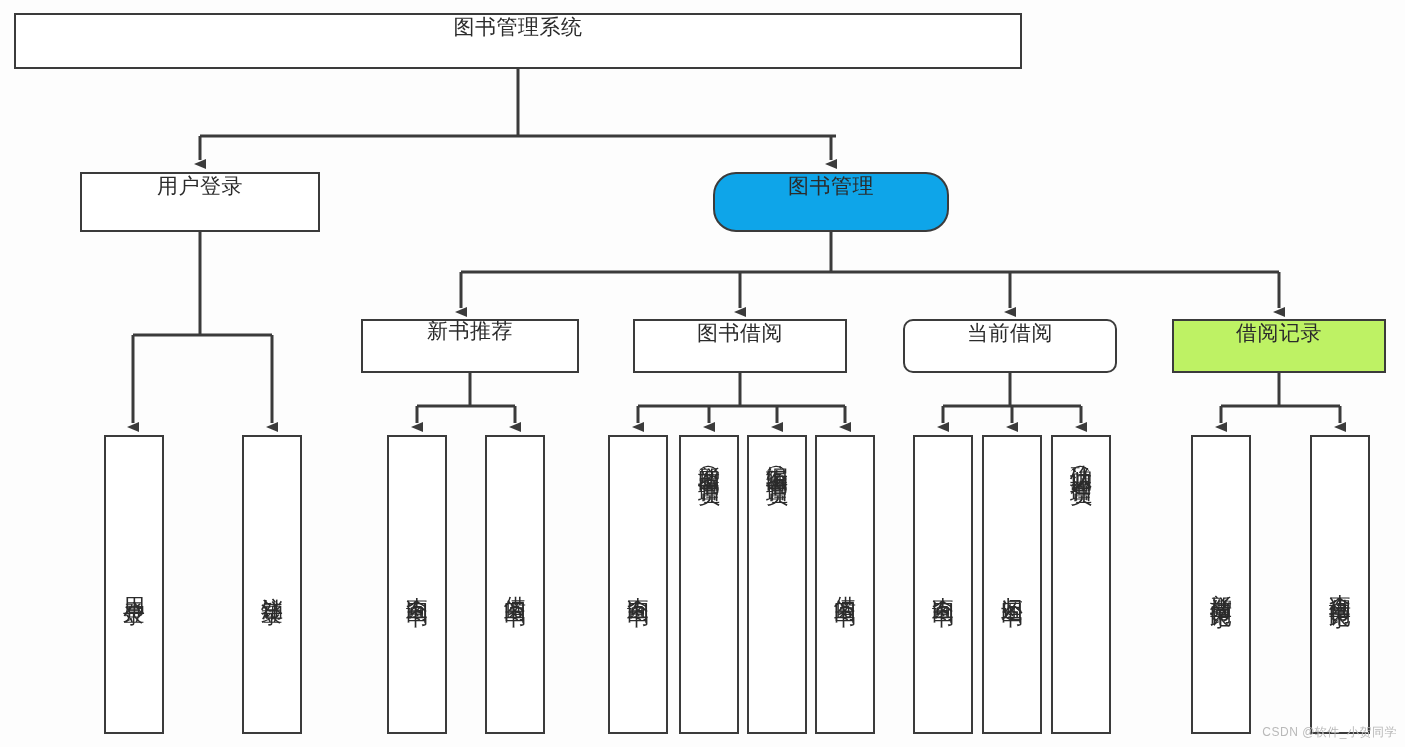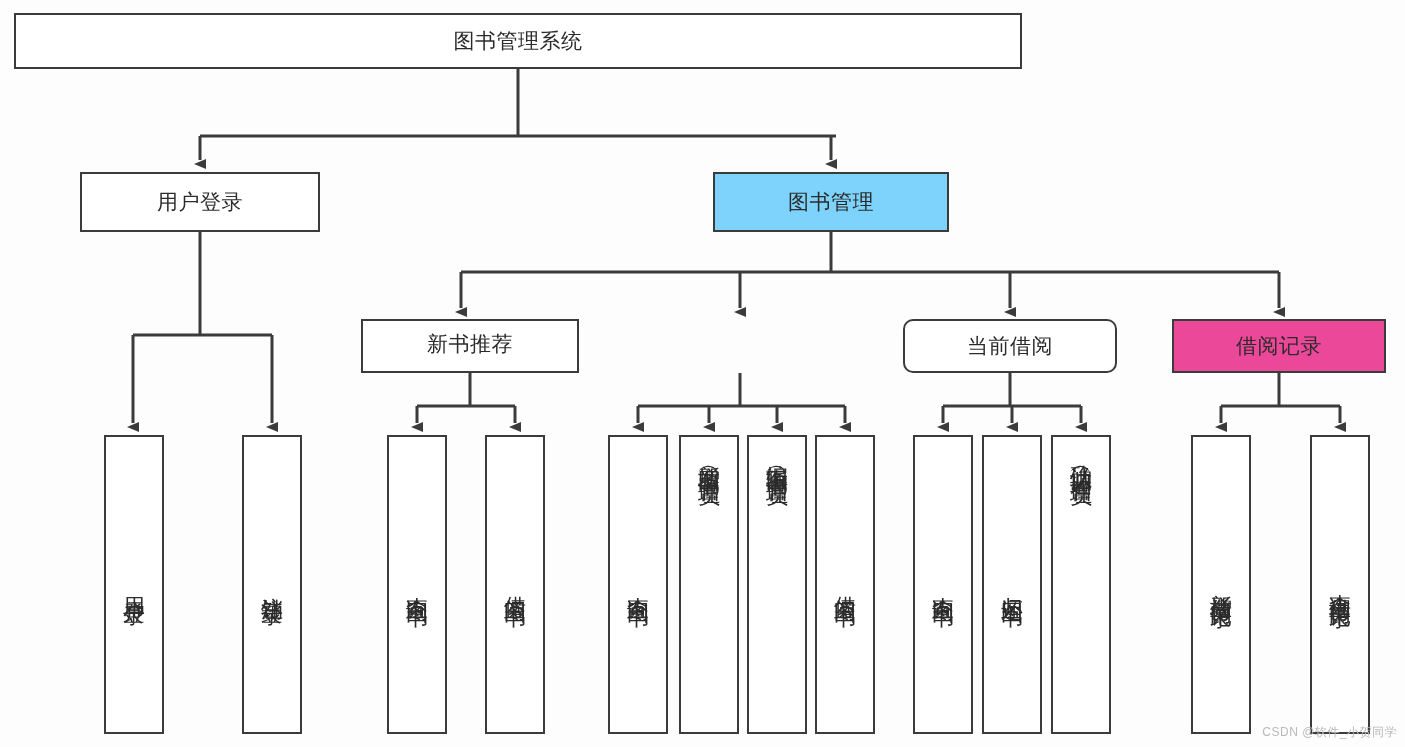--- a/index.html
+++ b/index.html
@@ -24,21 +24,20 @@
     width: 1405px;
     height: 747px;
     pointer-events: none;
   }
   .node {
     position: absolute;
     box-sizing: border-box;
     background: #ffffff;
     border: 2px solid #3b3b3b;
     display: flex;
-    align-items: center;
     justify-content: center;
     color: #2b2b2b;
   }
   .node .label {
     font-size: 21px;
     line-height: 1.18;
     letter-spacing: 0.5px;
     white-space: nowrap;
   }
   .node.vertical {
@@ -123,31 +122,34 @@
     </g>
   </svg>
 
   <div class="node" id="node-root" style="left: 14px; top: 13px; width: 1008px; height: 56px; border-color: rgb(59, 59, 59); background: rgb(255, 255, 255); color: rgb(43, 43, 43);">
     <span class="label">图书管理系统</span>
   </div>
 
   <div class="node" id="node-l1-0" style="left: 80px; top: 172px; width: 240px; height: 60px; border-color: rgb(59, 59, 59); background: rgb(255, 255, 255); color: rgb(43, 43, 43);">
     <span class="label">用户登录</span>
   </div>
-  <div class="node" id="node-l1-1" style="left: 713px; top: 172px; width: 236px; height: 60px; border-color: rgb(59, 59, 59); background: #7dd3fc; color: rgb(43, 43, 43);">
+  <div class="node" id="node-l1-1" style="left: 713px; top: 172px; width: 236px; height: 60px; border-color: rgb(59, 59, 59); background: #0ea5e9; color: rgb(43, 43, 43); border-radius: 23px;">
     <span class="label">图书管理</span>
   </div>
 
   <div class="node" id="node-l2-0" style="left: 361px; top: 319px; width: 218px; height: 54px; border-color: rgb(59, 59, 59); background: rgb(255, 255, 255); color: rgb(43, 43, 43); font-family: Liberation Mono, monospace;">
     <span class="label">新书推荐</span>
   </div>
+  <div class="node" id="node-l2-1" style="left: 633px; top: 319px; width: 214px; height: 54px; border-color: rgb(59, 59, 59); background: rgb(255, 255, 255); color: rgb(43, 43, 43);">
+    <span class="label">图书借阅</span>
+  </div>
   <div class="node" id="node-l2-2" style="left: 903px; top: 319px; width: 214px; height: 54px; border-color: rgb(59, 59, 59); background: rgb(255, 255, 255); color: rgb(43, 43, 43); border-radius: 10px;">
     <span class="label">当前借阅</span>
   </div>
-  <div class="node" id="node-l2-3" style="left: 1172px; top: 319px; width: 214px; height: 54px; border-color: rgb(59, 59, 59); background: #ec4899; color: rgb(43, 43, 43);">
+  <div class="node" id="node-l2-3" style="left: 1172px; top: 319px; width: 214px; height: 54px; border-color: rgb(59, 59, 59); background: #bef264; color: rgb(43, 43, 43);">
     <span class="label">借阅记录</span>
   </div>
 
   <div class="node vertical centered" id="node-leaf-0" style="left: 104px; top: 435px; width: 60px; height: 299px; border-color: rgb(59, 59, 59); background: rgb(255, 255, 255); color: rgb(43, 43, 43);">
     <span class="label">用户登录</span>
   </div>
   <div class="node vertical centered" id="node-leaf-1" style="left: 242px; top: 435px; width: 60px; height: 299px; border-color: rgb(59, 59, 59); background: rgb(255, 255, 255); color: rgb(43, 43, 43);">
     <span class="label">注销登录</span>
   </div>
   <div class="node vertical centered" id="node-leaf-2" style="left: 387px; top: 435px; width: 60px; height: 299px; border-color: rgb(59, 59, 59); background: rgb(255, 255, 255); color: rgb(43, 43, 43);">

